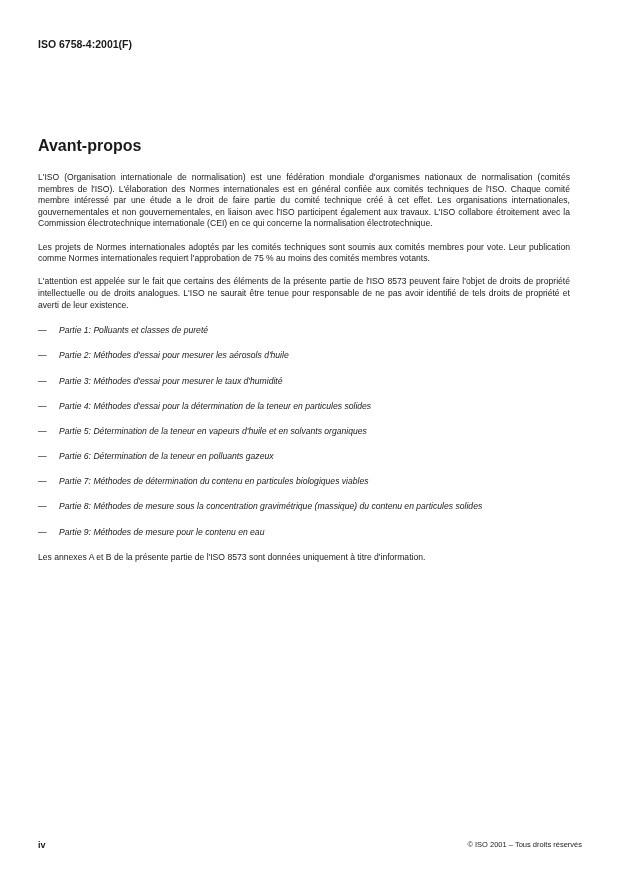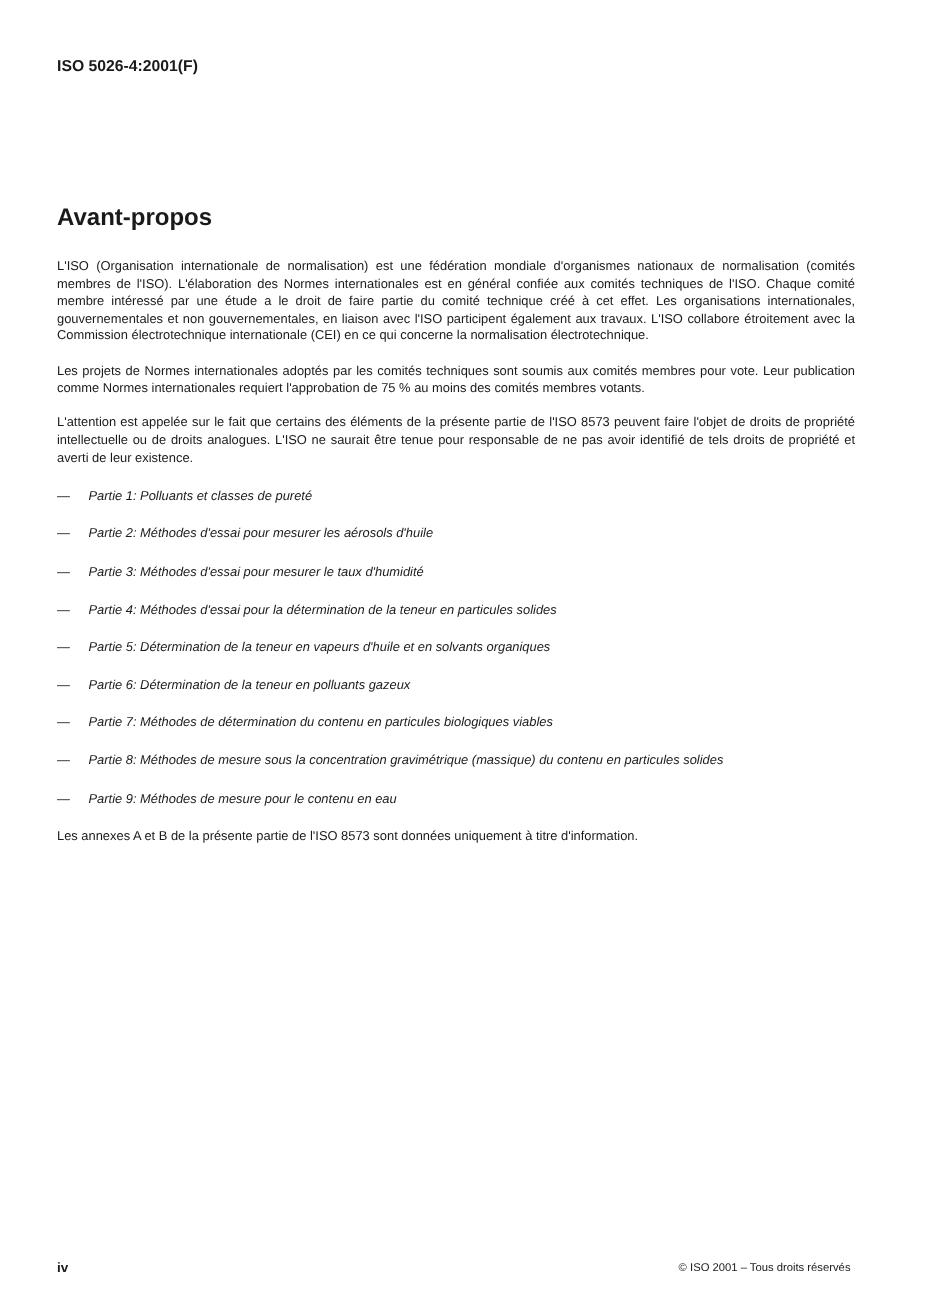--- a/index.html
+++ b/index.html
@@ -7,26 +7,26 @@
   .header { position:absolute; left:38px; top:38px; font-size:10.5px; font-weight:bold; }
   .title { position:absolute; left:38px; top:137px; font-size:16px; font-weight:bold; }
   .body { position:absolute; left:38px; top:172px; width:532px; font-size:8.6px; line-height:11.6px; }
   .body p { margin:0 0 11.6px 0; text-align:justify; }
   .body p.last { margin-bottom:0; }
   .list-item { display:flex; margin:0 0 13.6px 0; }
   .dash { width:21px; flex:none; }
   .list-text { font-style:italic; flex:1; text-align:justify; }
   em { font-style:italic; }
   .footer-left { position:absolute; left:38px; top:840px; font-size:9px;font-weight:bold; }
-  .footer-right { position:absolute; right:52px; top:840px; font-size:7.5px; }
+  .footer-right { position:absolute; right:37px; top:840px; font-size:7.5px; }
 </style>
 </head>
 <body>
 
-<div class="header">ISO 5026-4:2001(F)</div>
+<div class="header">ISO 6758-4:2001(F)</div>
 
 <div class="title">Avant-propos</div>
 
 <div class="body">
   <p>L'ISO (Organisation internationale de normalisation) est une fédération mondiale d'organismes nationaux de normalisation (comités membres de l'ISO). L'élaboration des Normes internationales est en général confiée aux comités techniques de l'ISO. Chaque comité membre intéressé par une étude a le droit de faire partie du comité technique créé à cet effet. Les organisations internationales, gouvernementales et non gouvernementales, en liaison avec l'ISO participent également aux travaux. L'ISO collabore étroitement avec la Commission électrotechnique internationale (CEI) en ce qui concerne la normalisation électrotechnique.</p>
   <p>Les projets de Normes internationales adoptés par les comités techniques sont soumis aux comités membres pour vote. Leur publication comme Normes internationales requiert l'approbation de 75 % au moins des comités membres votants.</p>
   <p>L'attention est appelée sur le fait que certains des éléments de la présente partie de l'ISO 8573 peuvent faire l'objet de droits de propriété intellectuelle ou de droits analogues. L'ISO ne saurait être tenue pour responsable de ne pas avoir identifié de tels droits de propriété et averti de leur existence.</p>
 
   <div style="margin-top:14px;">
     <div class="list-item">

